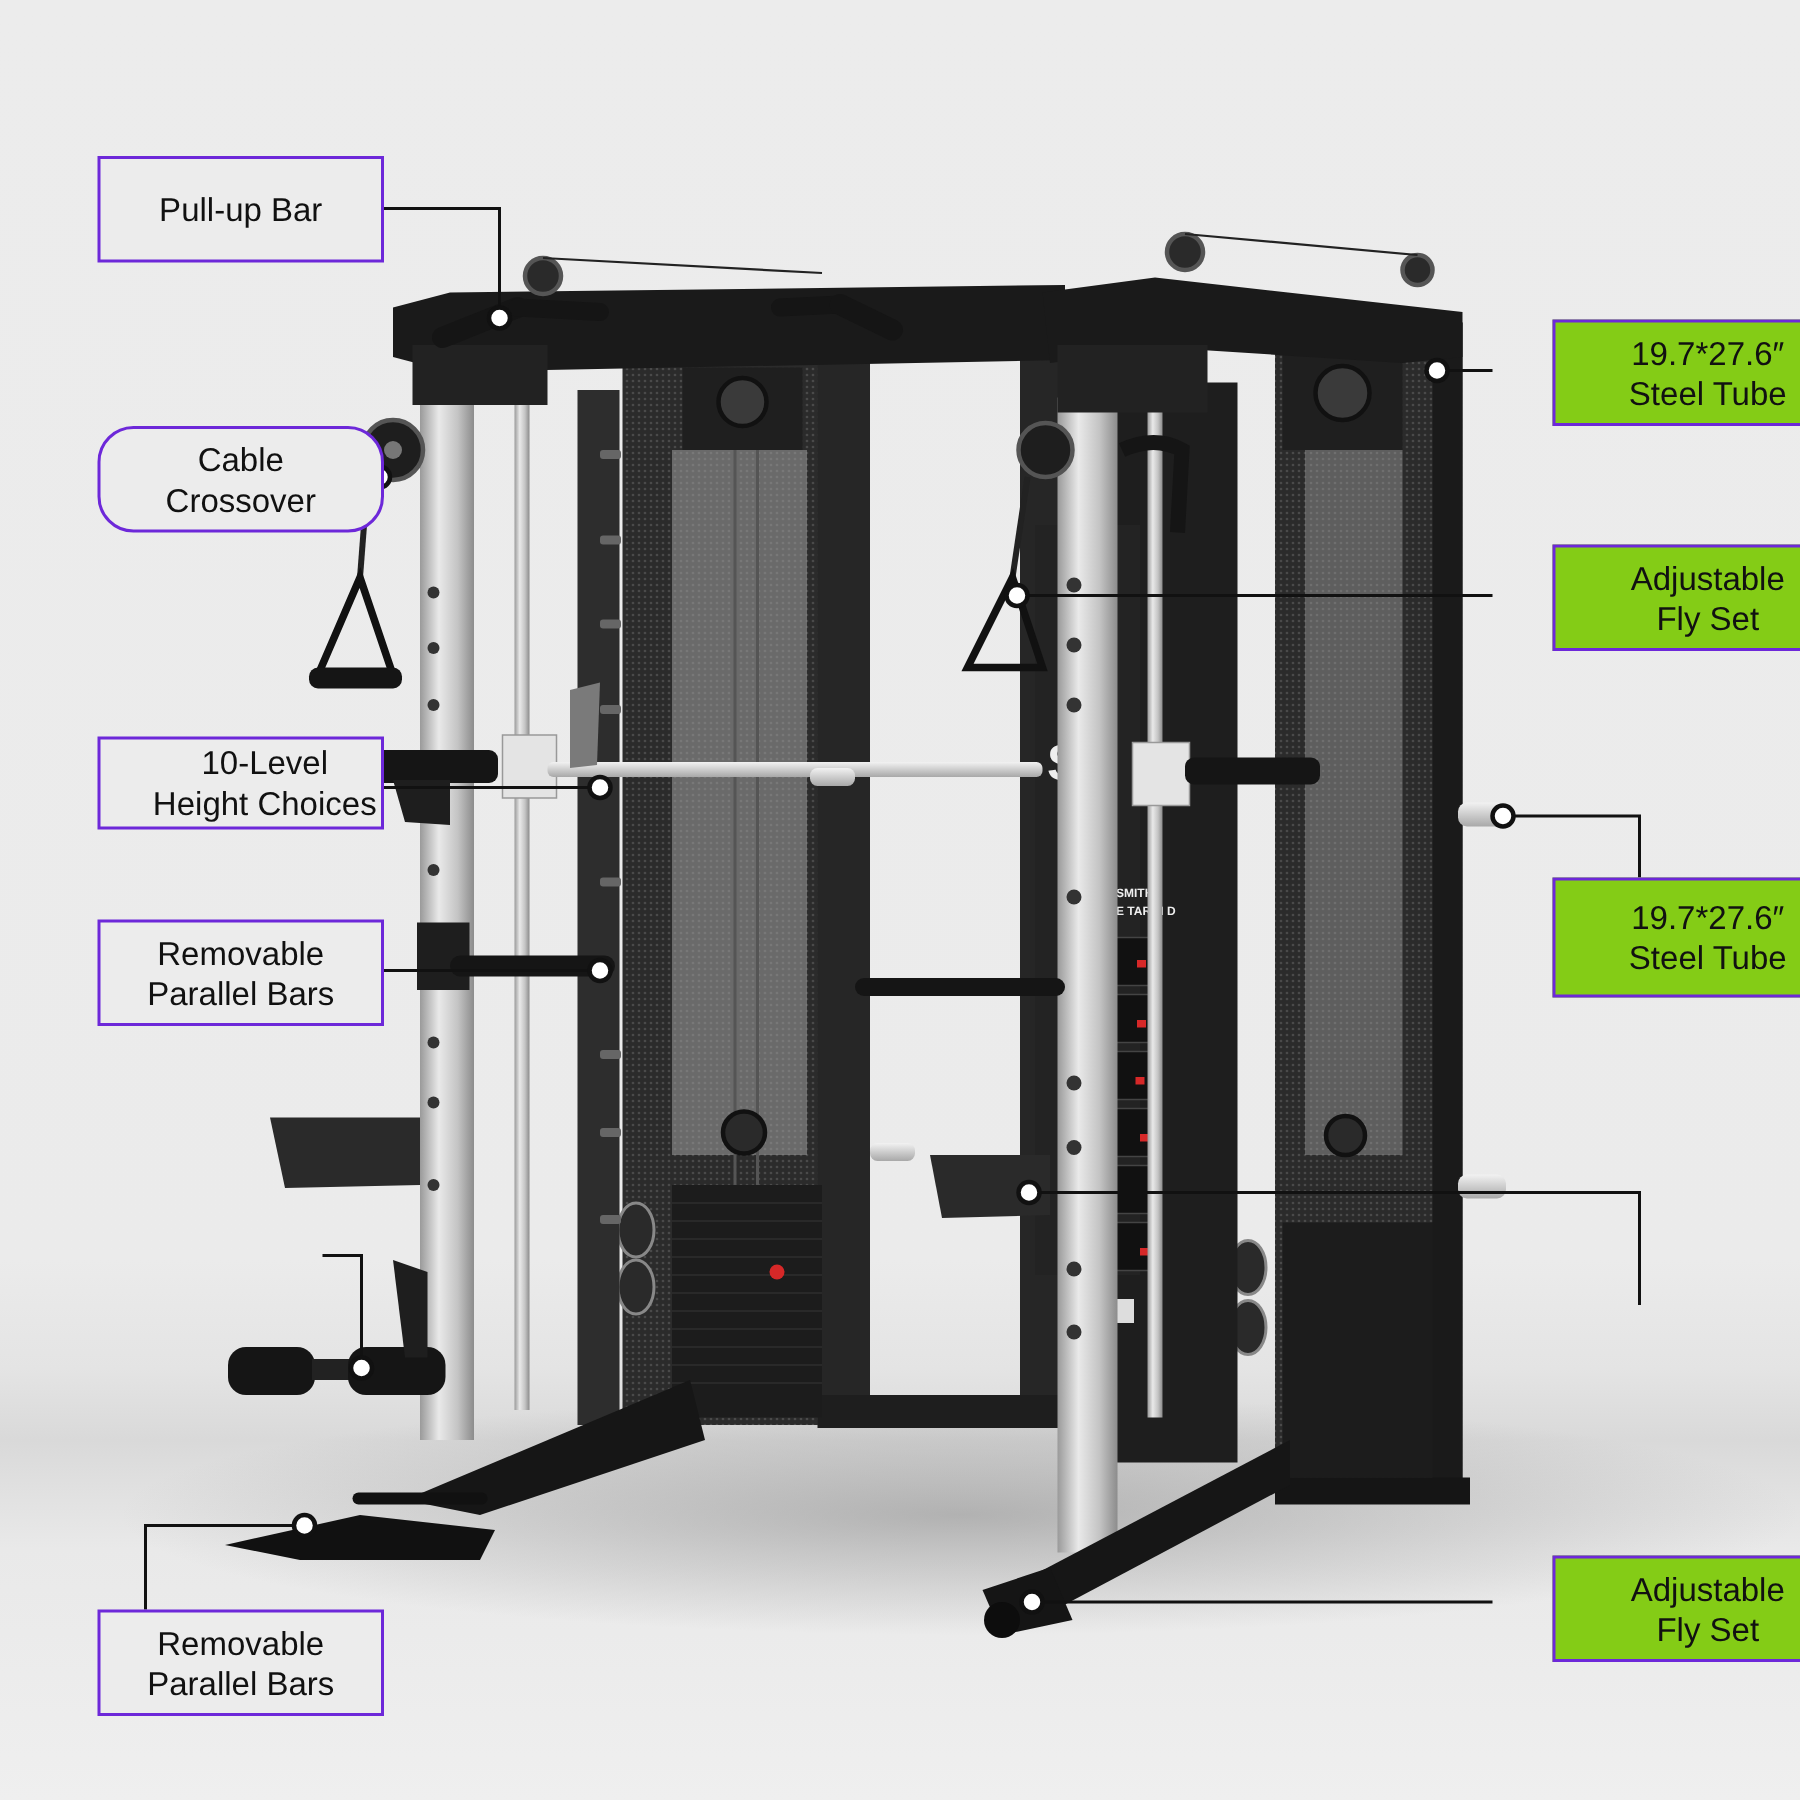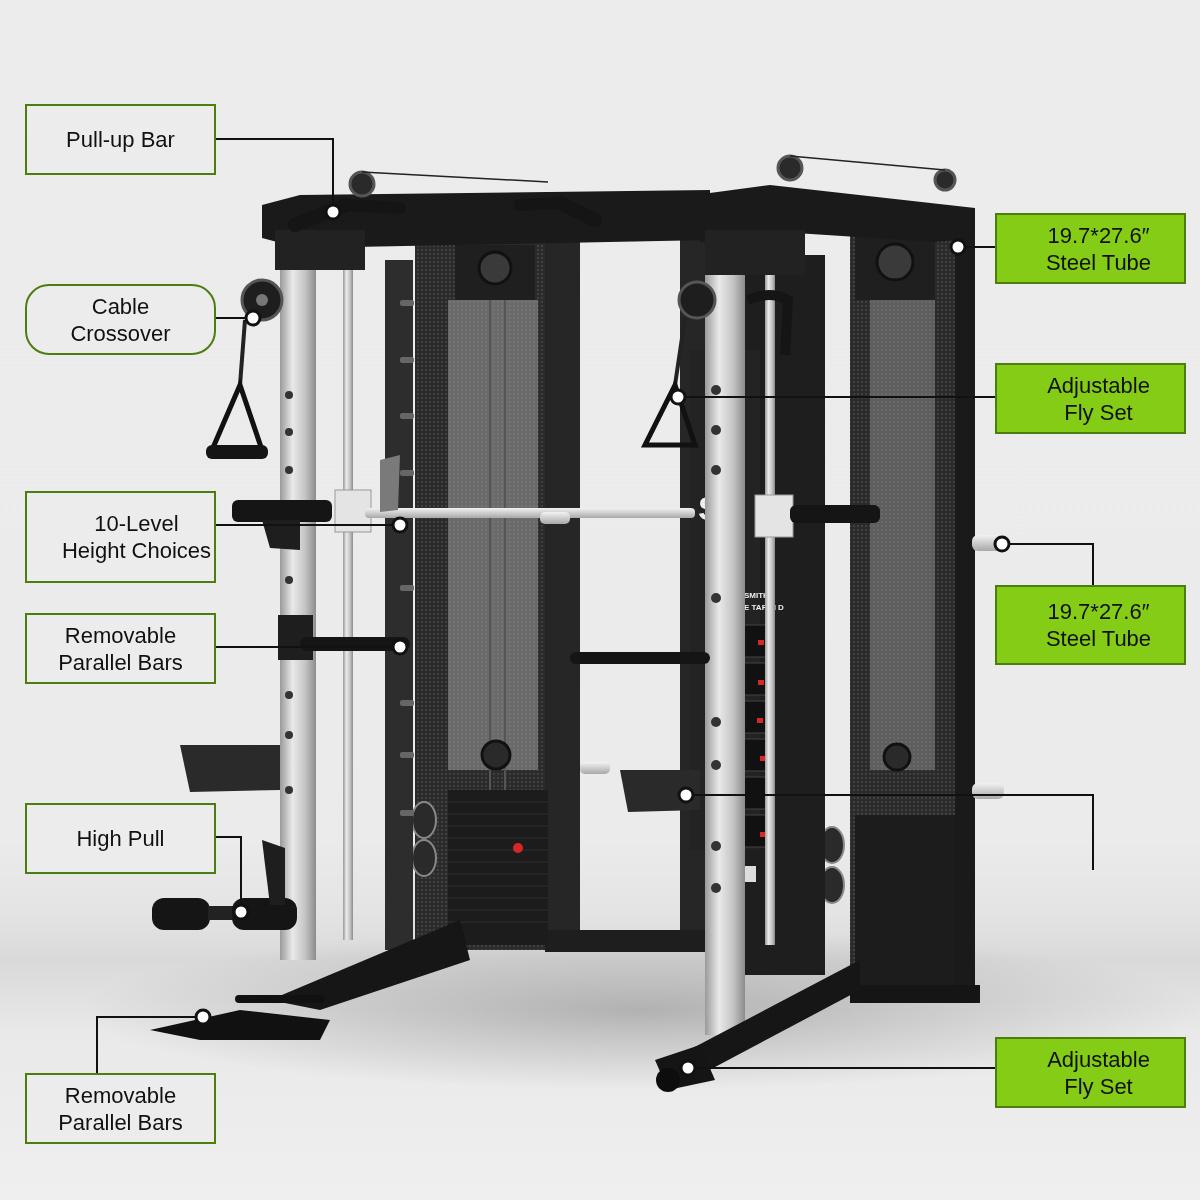--- a/index.html
+++ b/index.html
@@ -4,24 +4,24 @@
 <style>
   html, body { margin:0; padding:0; }
   body {
     width:1200px; height:1200px; position:relative; overflow:hidden;
     background: linear-gradient(180deg, #ececec 0%, #ebebeb 70%, #e4e4e4 76%, #d9d9d9 80%, #e9e9e9 86%, #efefef 100%);
     font-family: "Liberation Sans", "DejaVu Sans", sans-serif;
   }
   .stage { position:absolute; left:0; top:0; width:1200px; height:1200px; }
   .label-box {
     position:absolute; box-sizing:border-box;
-    border:2px solid #4d7c0f; background:#ececec;
+    border:2px solid #6d28d9; background:#ececec;
     display:flex; align-items:center; justify-content:center;
     text-align:center; color:#111; font-size:22px; line-height:27px;
-    white-space:pre-line; cursor:pointer;
+    white-space:pre-line; cursor:pointer;margin-left:40px;
   }
   .label-box.right { background:#84cc16;padding-left:16px; }
   svg.art { position:absolute; left:0; top:0; }
 </style>
 </head>
 <body>
 
 <div class="stage">
 
   <svg class="art" width="1200" height="1200" viewBox="0 0 1200 1200">
@@ -263,25 +263,24 @@
       <circle cx="678" cy="397" r="7"></circle>
       <circle cx="1002" cy="544" r="7"></circle>
       <circle cx="686" cy="795" r="7"></circle>
       <circle cx="688" cy="1068" r="7"></circle>
     </g>
   </svg>
 
   <div class="label-box" style="left:25px;top:104px;width:191px;height:71px;">Pull-up Bar</div>
   <div class="label-box" style="left:25px;top:284px;width:191px;height:71px;border-radius:24px;">Cable
 Crossover</div>
-  <div class="label-box" style="left:25px;top:491px;width:191px;height:92px;padding-left:32px;">10-Level
+  <div class="label-box" style="left:25px;top:491px;width:191px;height:62px;padding-left:32px;">10-Level
 Height Choices</div>
   <div class="label-box" style="left:25px;top:613px;width:191px;height:71px;">Removable
 Parallel Bars</div>
-  <div class="label-box" style="left:25px;top:803px;width:191px;height:71px;">High Pull</div>
   <div class="label-box" style="left:25px;top:1073px;width:191px;height:71px;">Removable
 Parallel Bars</div>
 
   <div class="label-box right" style="left:995px;top:213px;width:191px;height:71px;">19.7*27.6″
 Steel Tube</div>
   <div class="label-box right" style="left:995px;top:363px;width:191px;height:71px;">Adjustable
 Fly Set</div>
   <div class="label-box right" style="left:995px;top:585px;width:191px;height:80px;">19.7*27.6″
 Steel Tube</div>
   <div class="label-box right" style="left:995px;top:1037px;width:191px;height:71px;">Adjustable

